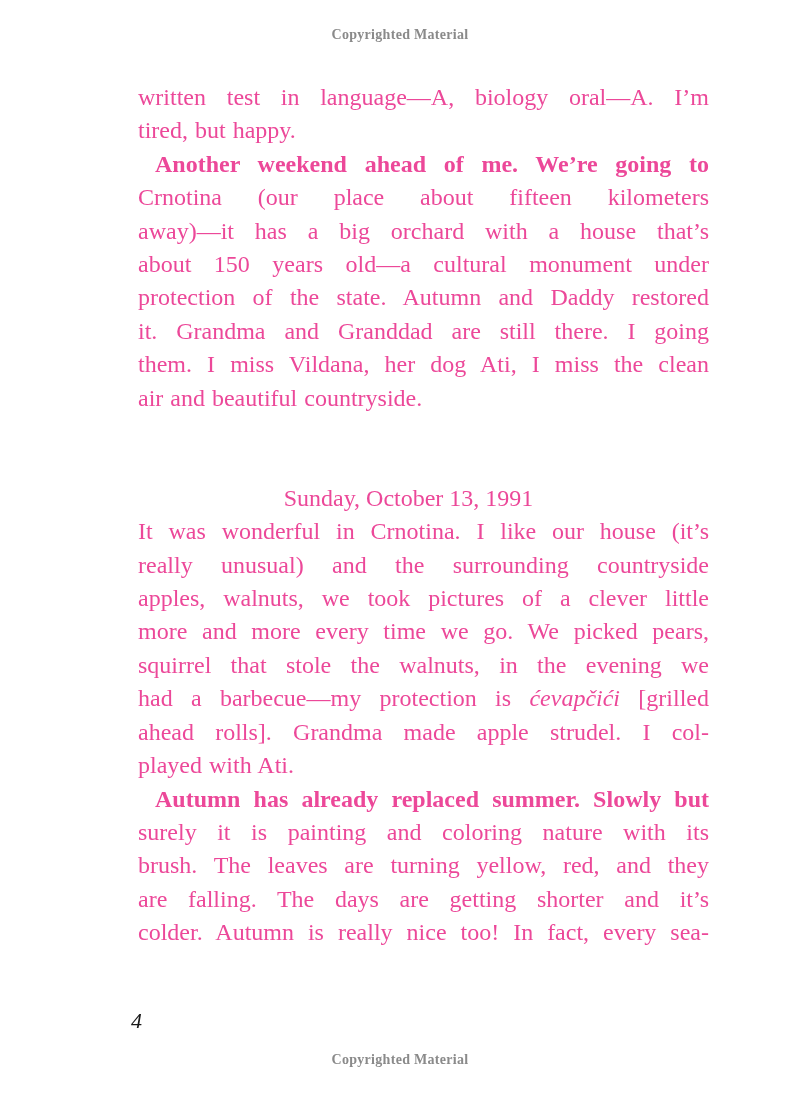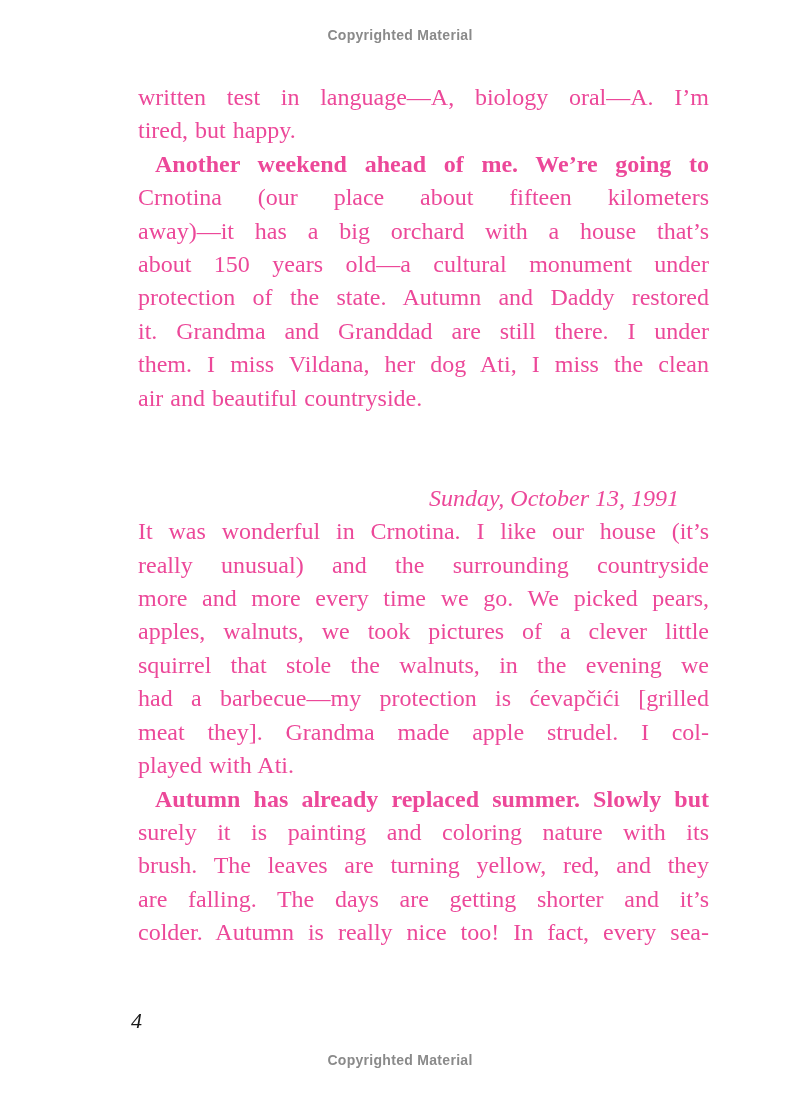--- a/index.html
+++ b/index.html
@@ -12,21 +12,21 @@
     background: #ffffff;
     position: relative;
     overflow: hidden;
     font-family: "Liberation Serif", serif;
   }
   .notice {
     position: absolute;
     left: 0;
     width: 800px;
     text-align: center;
-    font-family: Liberation Sans, sans-serif;
+    font-family: Liberation Serif, serif;
     font-weight: 700;
     font-size: 14px;
     letter-spacing: 0.3px;
     color: #8a8a8a;
   }
   .notice.top { top: 27px; }
   .notice.bottom { top: 1052px; }
 
   .text-block {
     position: absolute;
@@ -46,25 +46,25 @@
     text-align-last: left;
   }
   .line.ind {
     padding-left: 17px;
     font-weight: bold;
   }
   .spacer {
     height: 66.8px;
   }
   .date-line {
-    text-align: right;
-    font-style: italic;
+    text-align: center;
     padding-right: 30px;
   }
   .ital {
+    font-style: italic;
   }
   .page-number {
     position: absolute;
     left: 131px;
     top: 1008px;
     font-style: italic;
     font-size: 22px;
     color: #1a1a1a;
   }
 </style>
@@ -79,37 +79,37 @@
     <div class="line">written test in language—A, biology oral—A. I’m</div>
     <div class="line last">tired, but happy.</div>
   </div>
 
   <div>
     <div class="line ind">Another weekend ahead of me. We’re going to</div>
     <div class="line">Crnotina (our place about fifteen kilometers</div>
     <div class="line">away)—it has a big orchard with a house that’s</div>
     <div class="line">about 150 years old—a cultural monument under</div>
     <div class="line">protection of the state. Autumn and Daddy restored</div>
-    <div class="line">it. Grandma and Granddad are still there. I under</div>
+    <div class="line">it. Grandma and Granddad are still there. I going</div>
     <div class="line">them. I miss Vildana, her dog Ati, I miss the clean</div>
     <div class="line last">air and beautiful countryside.</div>
   </div>
 
   <div class="spacer"></div>
 
   <div class="date-line">Sunday, October 13, 1991</div>
 
   <div>
     <div class="line">It was wonderful in Crnotina. I like our house (it’s</div>
     <div class="line">really unusual) and the surrounding countryside</div>
+    <div class="line">apples, walnuts, we took pictures of a clever little</div>
     <div class="line">more and more every time we go. We picked pears,</div>
-    <div class="line">apples, walnuts, we took pictures of a clever little</div>
     <div class="line">squirrel that stole the walnuts, in the evening we</div>
     <div class="line"><span>had a barbecue—my protection is</span> <span class="ital">ćevapčići</span> <span>[grilled</span></div>
-    <div class="line">meat they]. Grandma made apple strudel. I col-</div>
+    <div class="line">ahead rolls]. Grandma made apple strudel. I col-</div>
     <div class="line last">played with Ati.</div>
   </div>
 
   <div>
     <div class="line ind">Autumn has already replaced summer. Slowly but</div>
     <div class="line">surely it is painting and coloring nature with its</div>
     <div class="line">brush. The leaves are turning yellow, red, and they</div>
     <div class="line">are falling. The days are getting shorter and it’s</div>
     <div class="line">colder. Autumn is really nice too! In fact, every sea-</div>
   </div>

